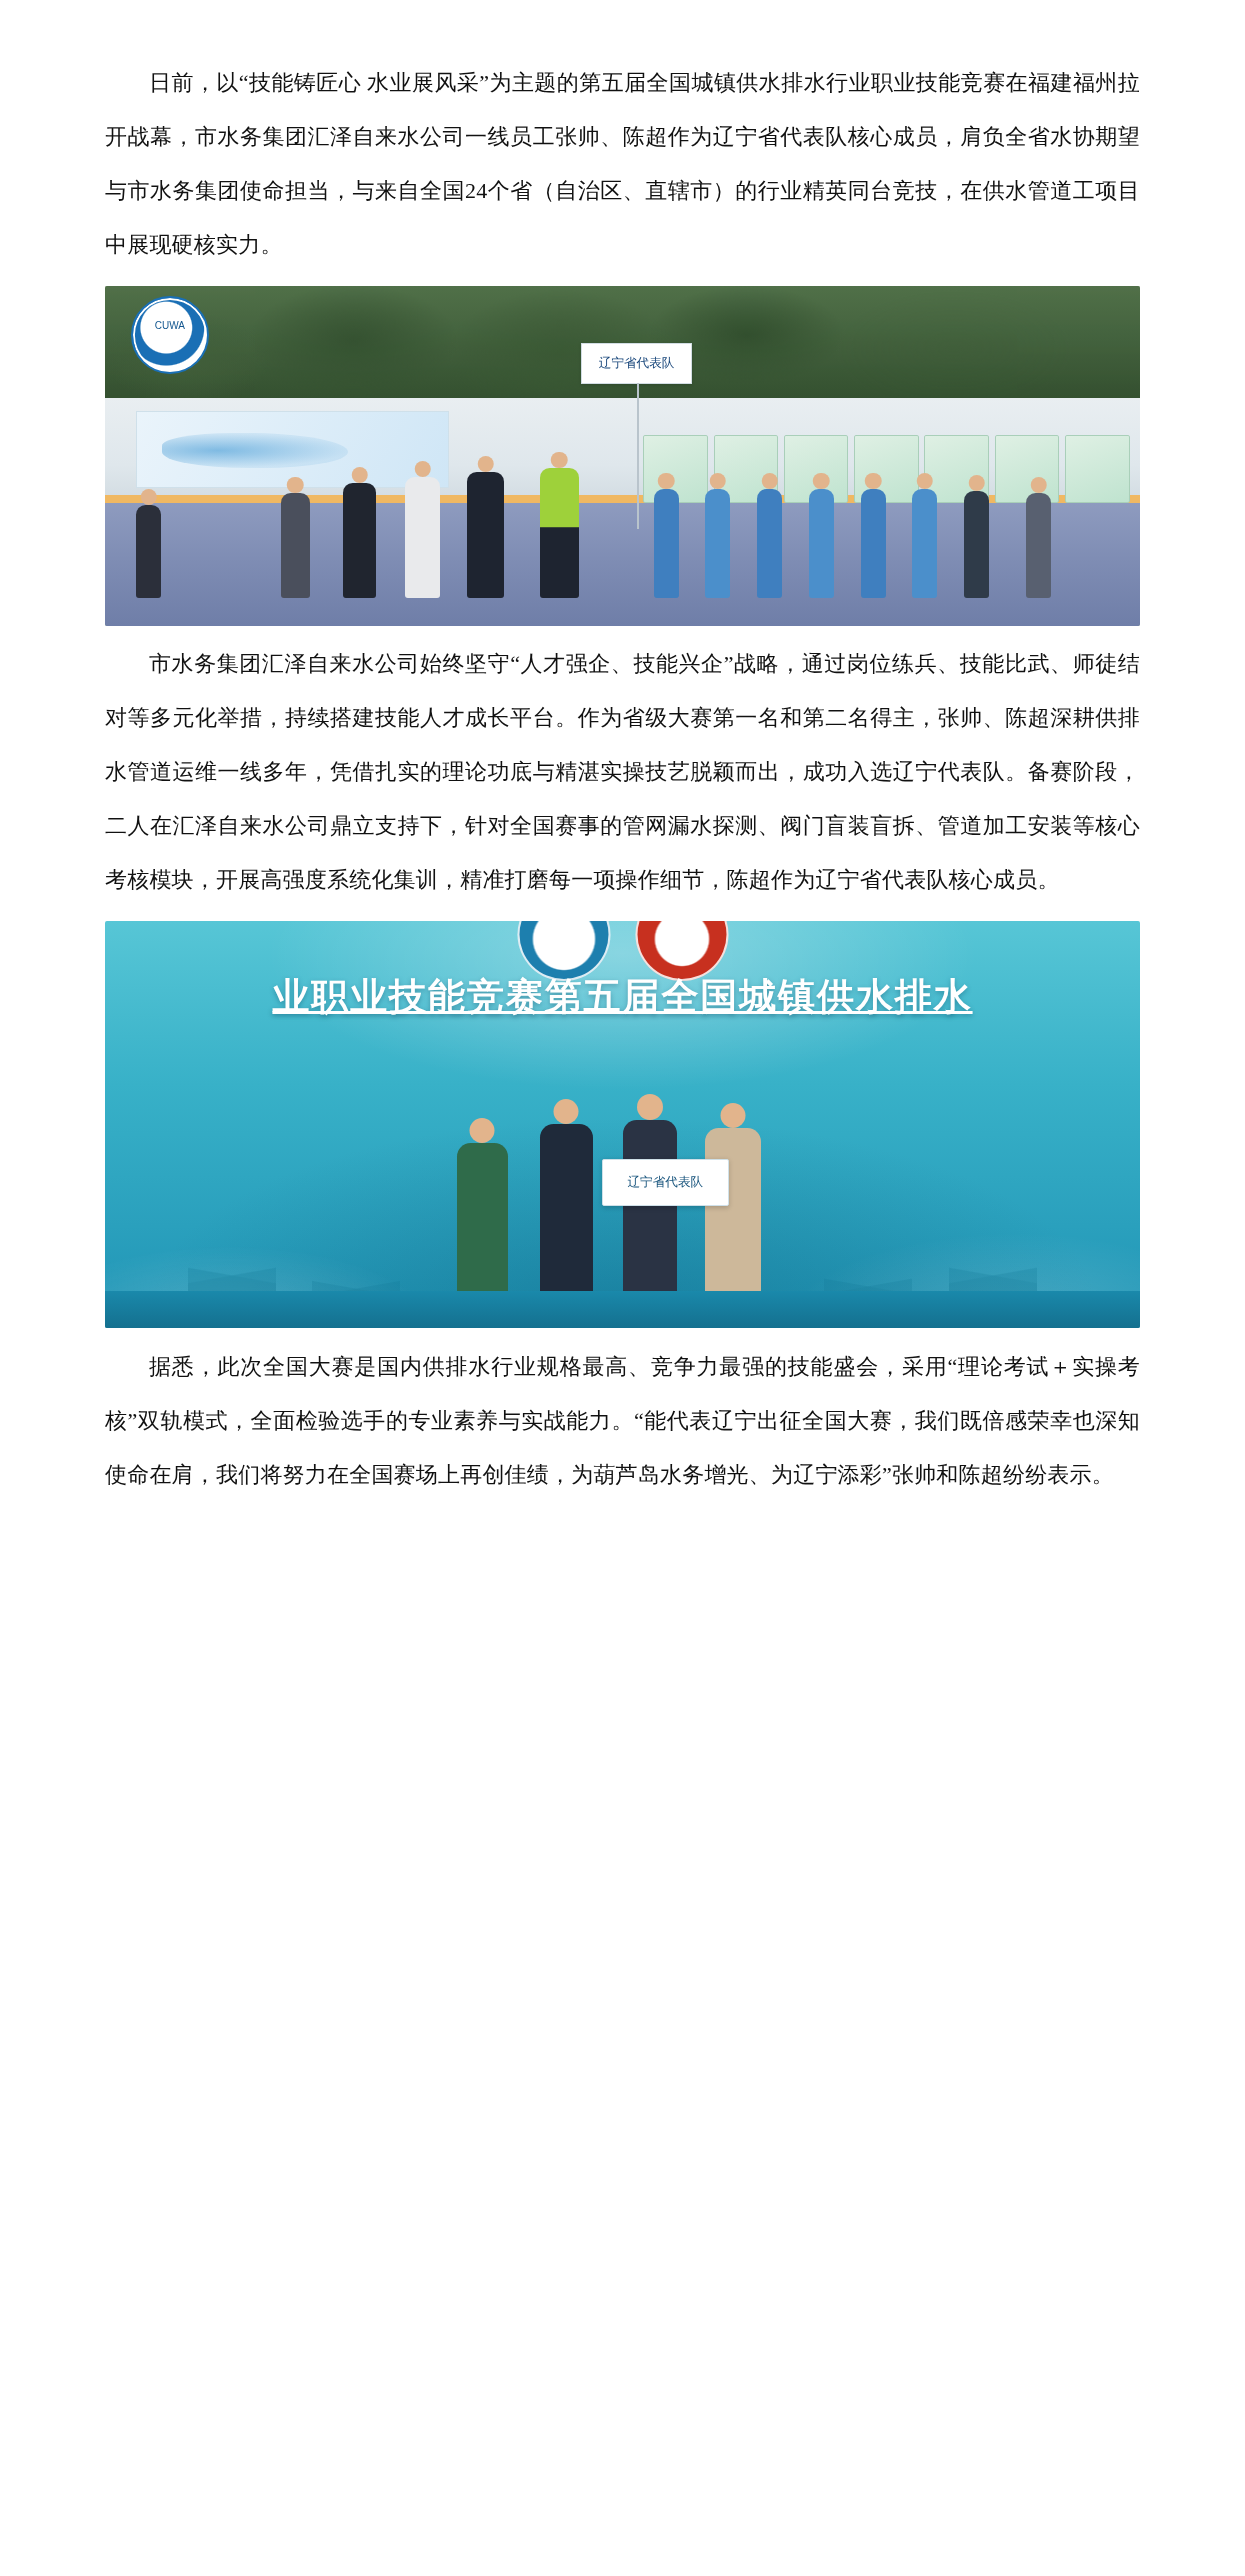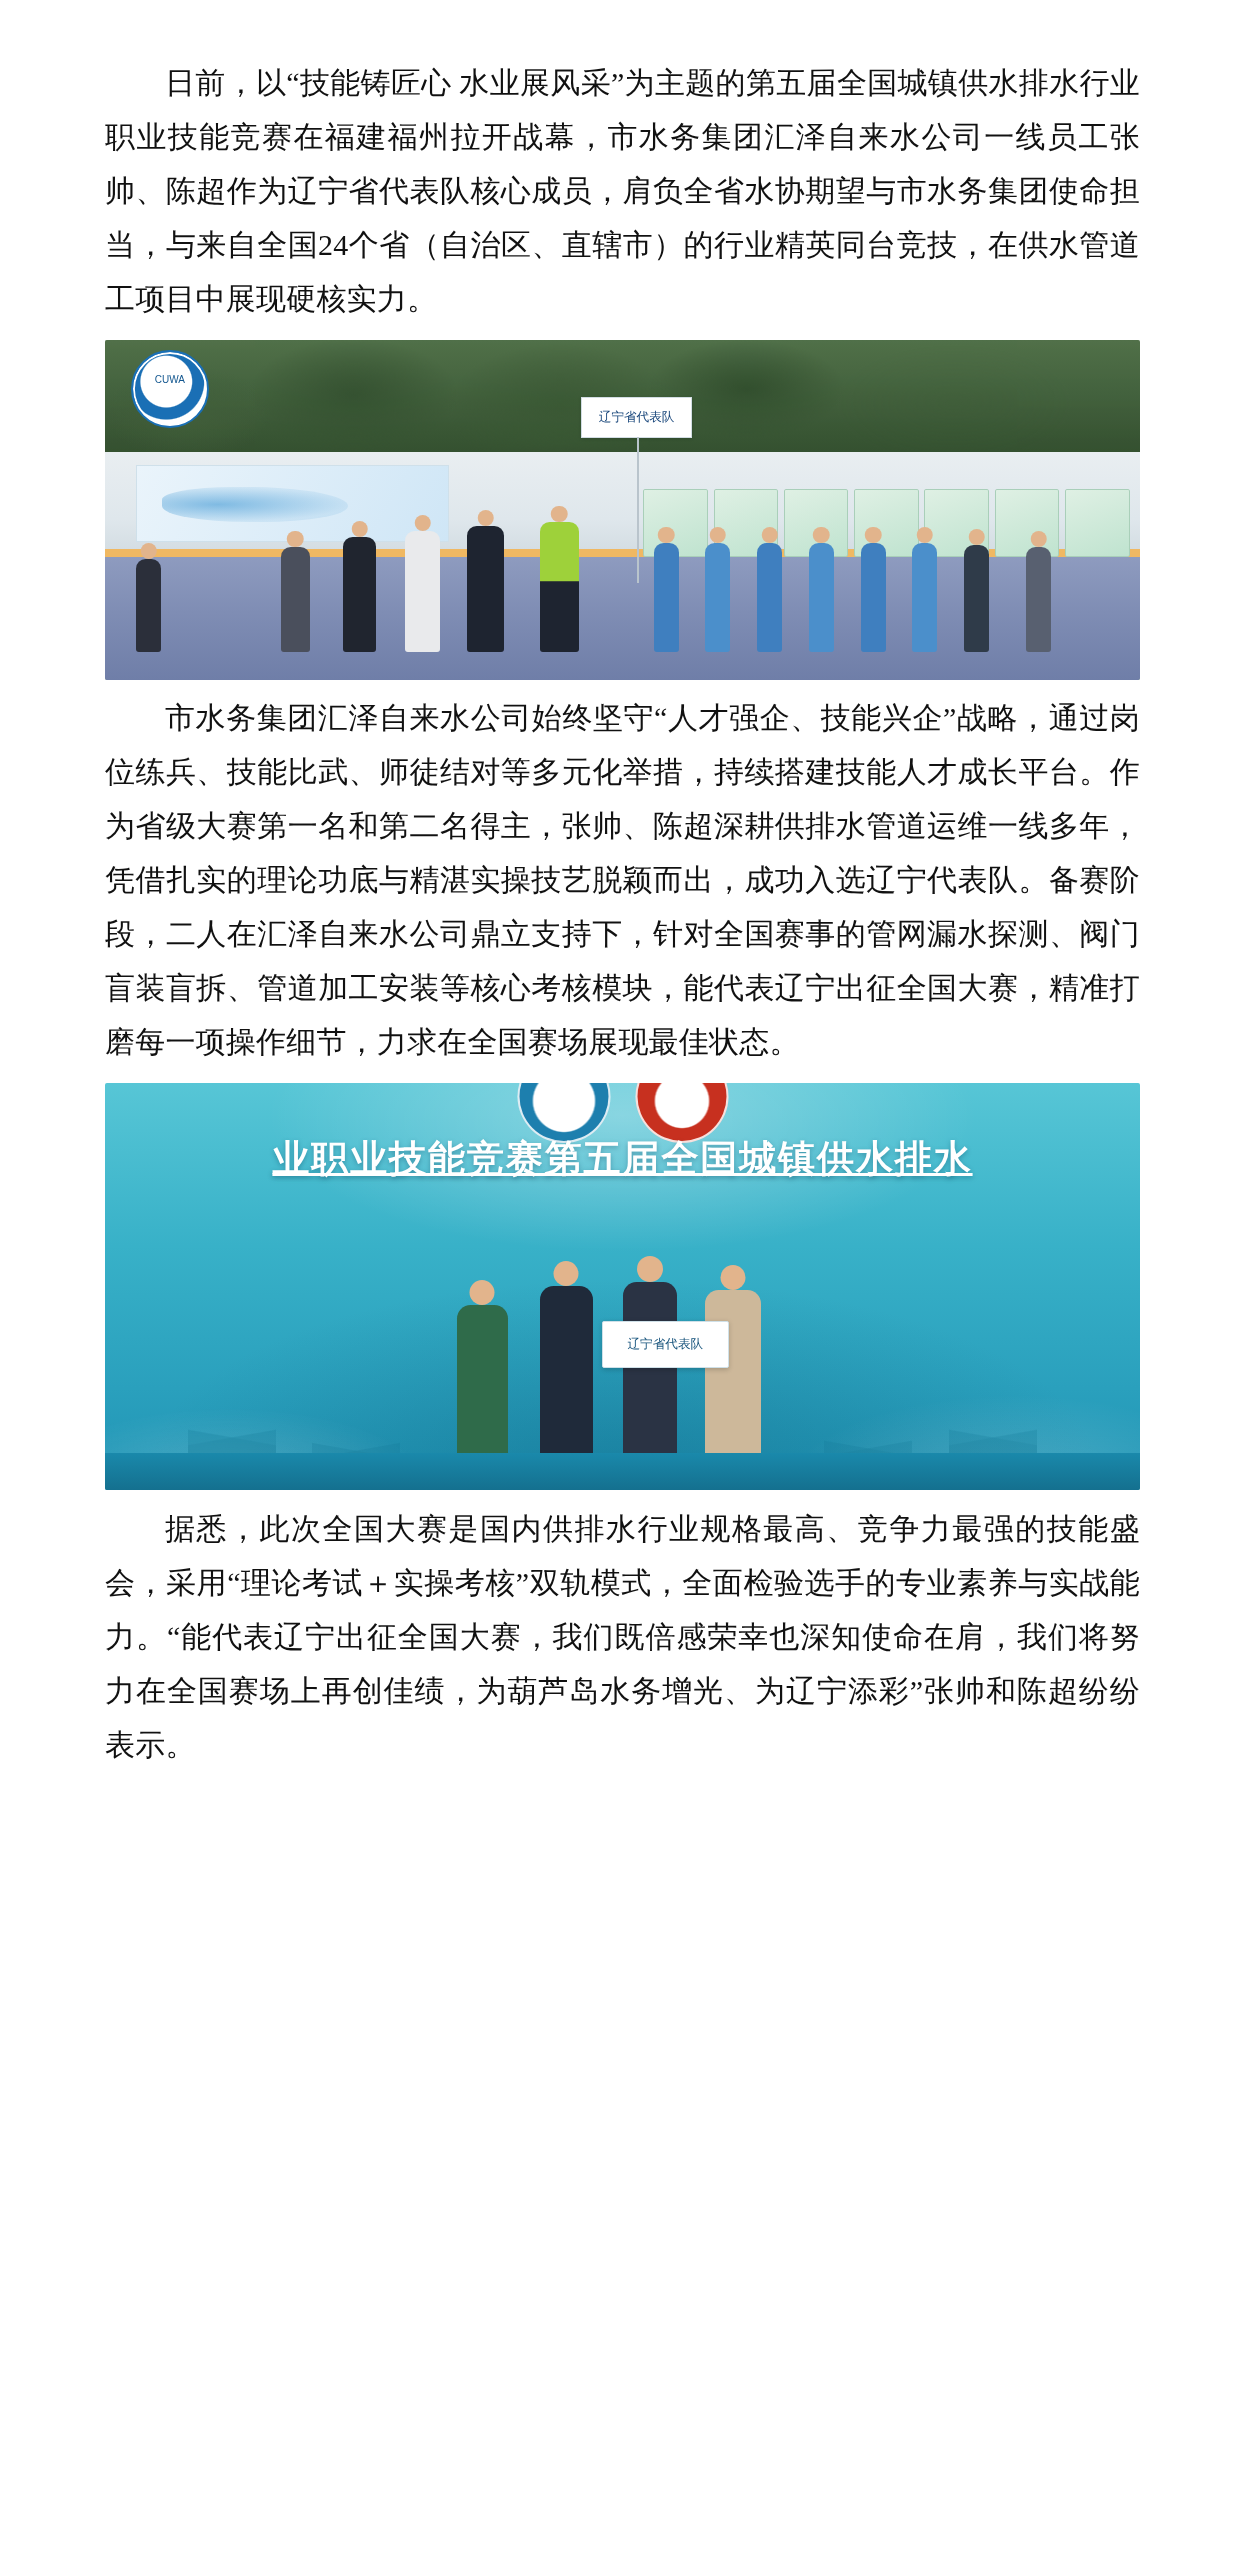--- a/index.html
+++ b/index.html
@@ -13,21 +13,21 @@
     color: #1a1a1a;
     -webkit-font-smoothing: antialiased;
   }
   .page {
     width: 1245px;
     box-sizing: border-box;
     padding: 56px 105px 58px 105px;
     background: #ffffff;
   }
   .para {
-    font-size: 30px;
+    font-size: 22px;
     line-height: 54px;
     letter-spacing: 0.2px;
     text-align: justify;
     text-justify: inter-ideograph;
     text-indent: 2em;
     margin: 0 0 13.6px 0;
     color: #111111;
   }
   .para.tight {
     margin-bottom: 9.7px;
@@ -277,21 +277,21 @@
         <div class="fig-person" style="left:83%;width:25px;height:107px;background:#2f3b49;">
             <span class="fig-head"></span>
           </div>
         <div class="fig-person" style="left:89%;width:25px;height:105px;background:#586070;">
             <span class="fig-head"></span>
           </div>
       </div>
     </div>
   </div>
 
-  <p class="para">市水务集团汇泽自来水公司始终坚守“人才强企、技能兴企”战略，通过岗位练兵、技能比武、师徒结对等多元化举措，持续搭建技能人才成长平台。作为省级大赛第一名和第二名得主，张帅、陈超深耕供排水管道运维一线多年，凭借扎实的理论功底与精湛实操技艺脱颖而出，成功入选辽宁代表队。备赛阶段，二人在汇泽自来水公司鼎立支持下，针对全国赛事的管网漏水探测、阀门盲装盲拆、管道加工安装等核心考核模块，能代表辽宁出征全国大赛，精准打磨每一项操作细节，力求在全国赛场展现最佳状态。</p>
+  <p class="para">市水务集团汇泽自来水公司始终坚守“人才强企、技能兴企”战略，通过岗位练兵、技能比武、师徒结对等多元化举措，持续搭建技能人才成长平台。作为省级大赛第一名和第二名得主，张帅、陈超深耕供排水管道运维一线多年，凭借扎实的理论功底与精湛实操技艺脱颖而出，成功入选辽宁代表队。备赛阶段，二人在汇泽自来水公司鼎立支持下，针对全国赛事的管网漏水探测、阀门盲装盲拆、管道加工安装等核心考核模块，开展高强度系统化集训，精准打磨每一项操作细节，陈超作为辽宁省代表队核心成员。</p>
 
   <div class="figure">
     <div class="canvas photo2">
       <div class="p2-glow"></div>
 
       <div class="p2-emblems">
         <div class="p2-emblem"></div>
         <div class="p2-emblem red"></div>
       </div>
 

